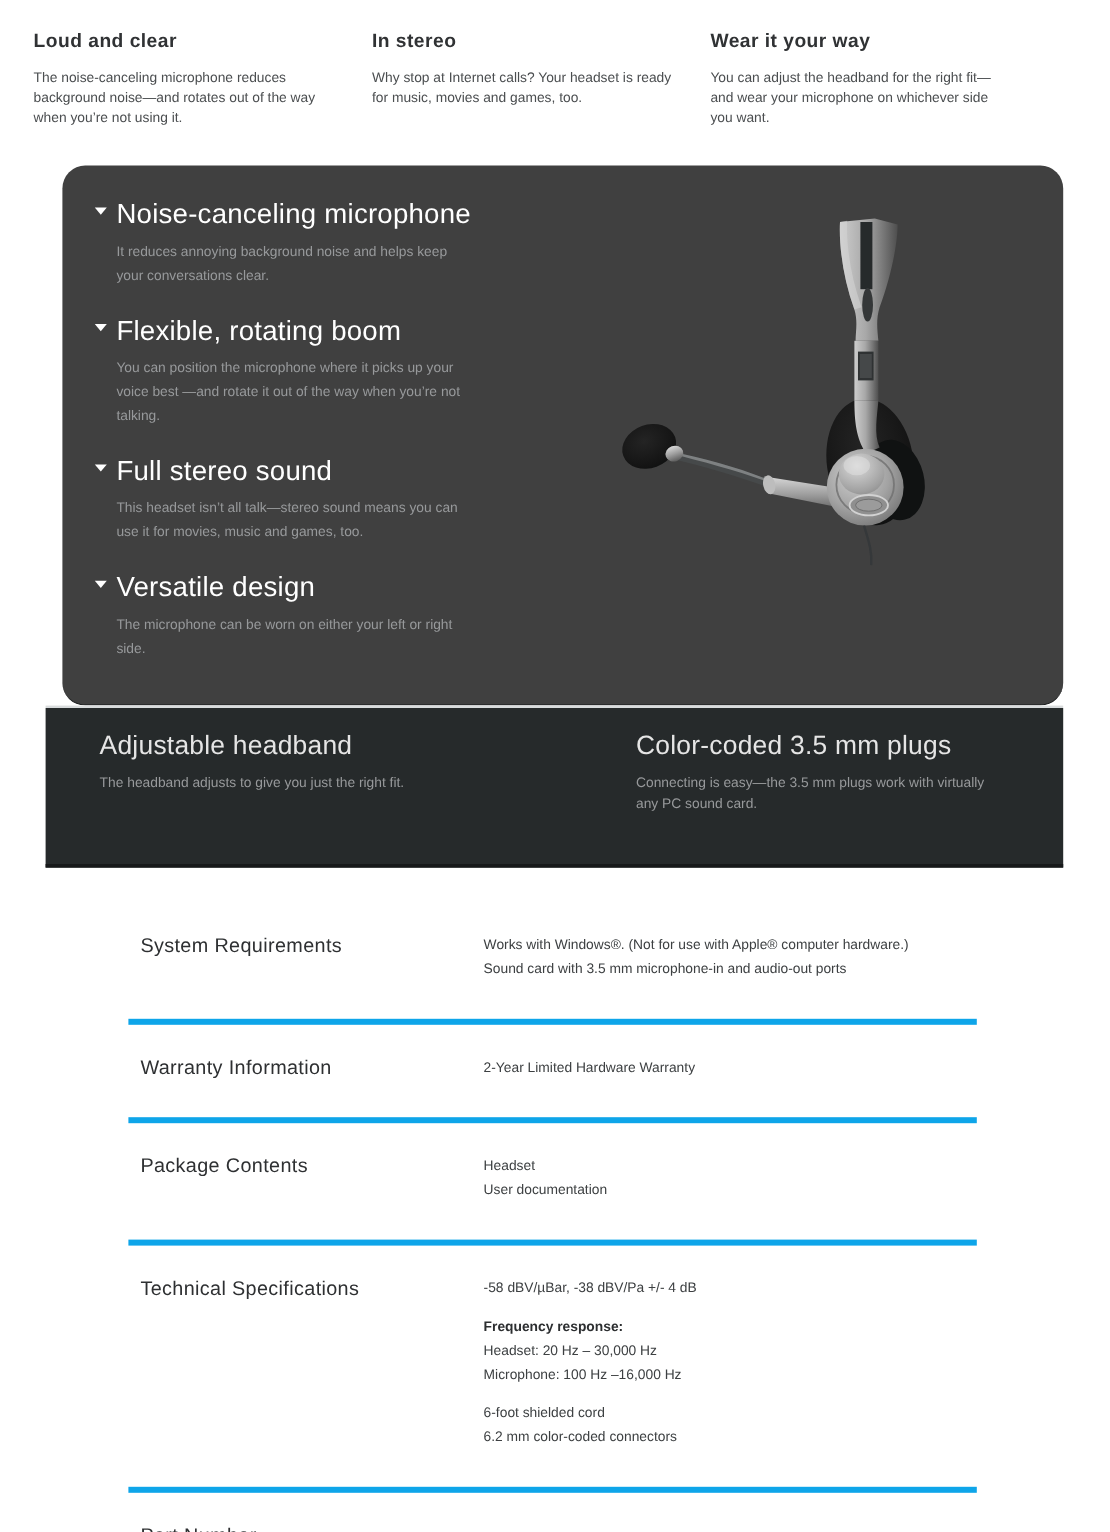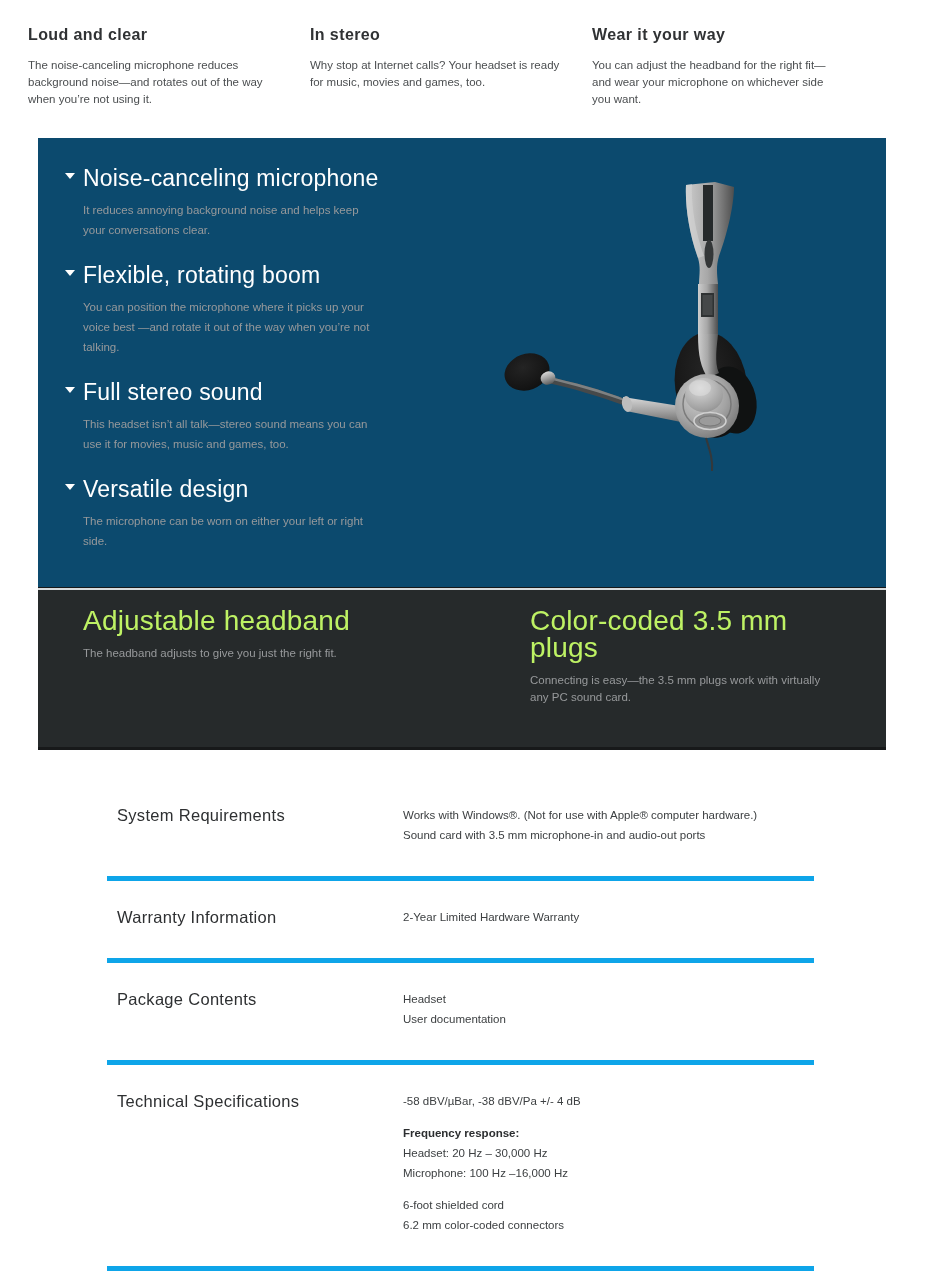--- a/index.html
+++ b/index.html
@@ -22,24 +22,25 @@
     letter-spacing: 0.4px; line-height: 20px;
   }
   .hl-body {
     margin-top: 12px; font-size: 11.5px; line-height: 17px;
     color: #4b4e50; max-width: 250px;
   }
 
   
   .features-panel {
     position: relative;
-    margin: 0 39px 0 38px;
-    background: #0c4a6e;
+    margin: 0 39px 0 52px;
+    background: #404040;
     border-bottom: 1px solid #17191a;
     min-height: 411px;
+    border-radius: 19px;
   }
   .features-list { padding: 26px 0 36px 27px; width: 360px; }
   .feature { position: relative; padding-left: 18px; margin-bottom: 21px; }
   .feature:last-child { margin-bottom: 0; }
   .tri {
     position: absolute; left: 0; top: 9px;
     width: 0; height: 0;
     border-left: 5px solid transparent;
     border-right: 5px solid transparent;
     border-top: 6px solid #ffffff;
@@ -62,21 +63,21 @@
     margin: 0 39px 0 38px;
     background: #262a2b;
     border-bottom: 3px solid #17191a;
     display: flex;
     padding: 17px 0 41px 45px;
     min-height: 131px;
   }
   .banner-col:first-child { width: 447px; flex: none; }
   .banner-col:last-child { width: 310px; flex: none; }
   .banner-title {
-    font-size: 28px; font-weight: 400; color: #bef264;
+    font-size: 22px; font-weight: 400; color: #e5e5e5;
     line-height: 27px; letter-spacing: 0.2px;
   }
   .banner-body {
     margin-top: 11px; font-size: 11.5px; line-height: 17px;
     color: #97999b; max-width: 295px;
   }
 
   
   .specs { margin: 29px 111px 0 107px; }
   .spec-row {

